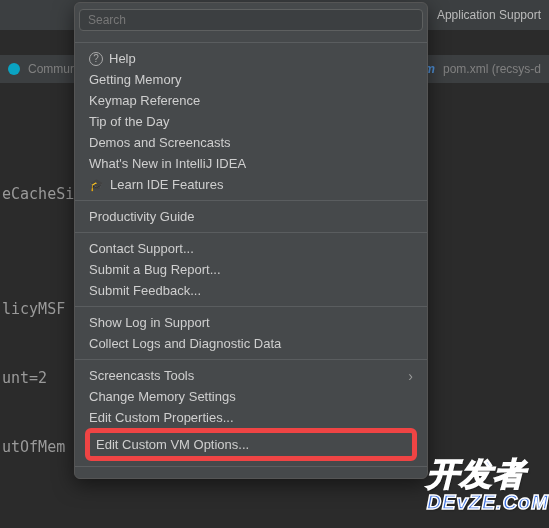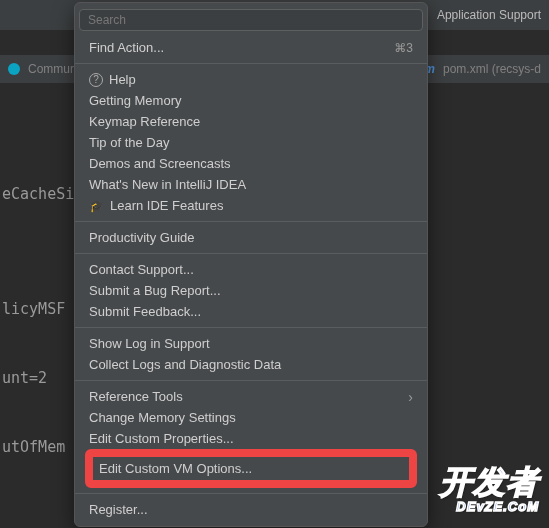--- a/index.html
+++ b/index.html
@@ -94,43 +94,43 @@
   .shortcut { color: #9a9a9a; font-size: 12px; }
   .chevron { color: #9a9a9a; font-size: 14px; }
   .help-icon {
     width: 14px; height: 14px; border-radius: 50%;
     border: 1px solid #aaa; display: inline-flex;
     align-items: center; justify-content: center;
     font-size: 10px; color: #aaa;
   }
   .hat-icon { font-size: 12px; color: #aaa; }
   .highlight {
-    border: 8px solid #ef4444;
+    border: 5px solid #ef4444;
     border-radius: 6px;
     padding: 1px 2px;
     margin: 0 10px;
   }
   .highlight .menu-item { padding: 2px 4px; }
   .watermark {
     position: absolute;
-    right: 10px;
+    right: 0;
     bottom: 14px;
     font-family: "Arial Black", sans-serif;
     font-size: 32px;
     font-weight: 900;
     font-style: italic;
     color: #3a6fe0;
     -webkit-text-stroke: 1.5px #fff;
     letter-spacing: 1px;
     pointer-events: none;
     z-index: 20;
     text-shadow: 1px 1px 2px rgba(0,0,0,0.5);
   }
   .watermark .sub {
-    font-size: 13px;
+    font-size: 20px;
     display: block;
     text-align: right;
     margin-top: -6px;
   }
 </style>
 </head>
 <body>
 
 <div class="topbar">
   <span>Application Support</span>
@@ -161,24 +161,20 @@
   <div></div>
   
   
 </div>
 
 <div class="menu">
   <div class="search-wrap">
     <input class="search" placeholder="Search" style="">
   </div>
 
-  <div class="menu-item">
-    <span class="left">Find Action...</span>
-    <span class="shortcut">⌘3</span>
-  </div>
   <div class="sep"></div>
 
   <div class="menu-item">
     <span class="left">
         <span class="help-icon">?</span>
         <span>Help</span>
       </span>
   </div>
   <div class="menu-item">
       <span class="left">Getting Memory</span>
@@ -221,38 +217,35 @@
 
   <div class="menu-item">
       <span class="left">Show Log in Support</span>
     </div>
   <div class="menu-item">
       <span class="left">Collect Logs and Diagnostic Data</span>
     </div>
   <div class="sep"></div>
 
   <div class="menu-item">
-    <span class="left">Reference Tools</span>
+    <span class="left">Screencasts Tools</span>
     <span class="chevron">›</span>
   </div>
   <div class="menu-item">
       <span class="left">Change Memory Settings</span>
     </div>
   <div class="menu-item">
       <span class="left">Edit Custom Properties...</span>
     </div>
 
   <div class="highlight">
     <div class="menu-item">
         <span class="left">Edit Custom VM Options...</span>
       </div>
   </div>
 
   <div class="sep"></div>
-  <div class="menu-item">
-      <span class="left">Register...</span>
-    </div>
 </div>
 
 <div class="watermark">
   <span>开发者</span>
   <span class="sub">DEvZE.CoM</span>
 </div>
 
 </body></html>

